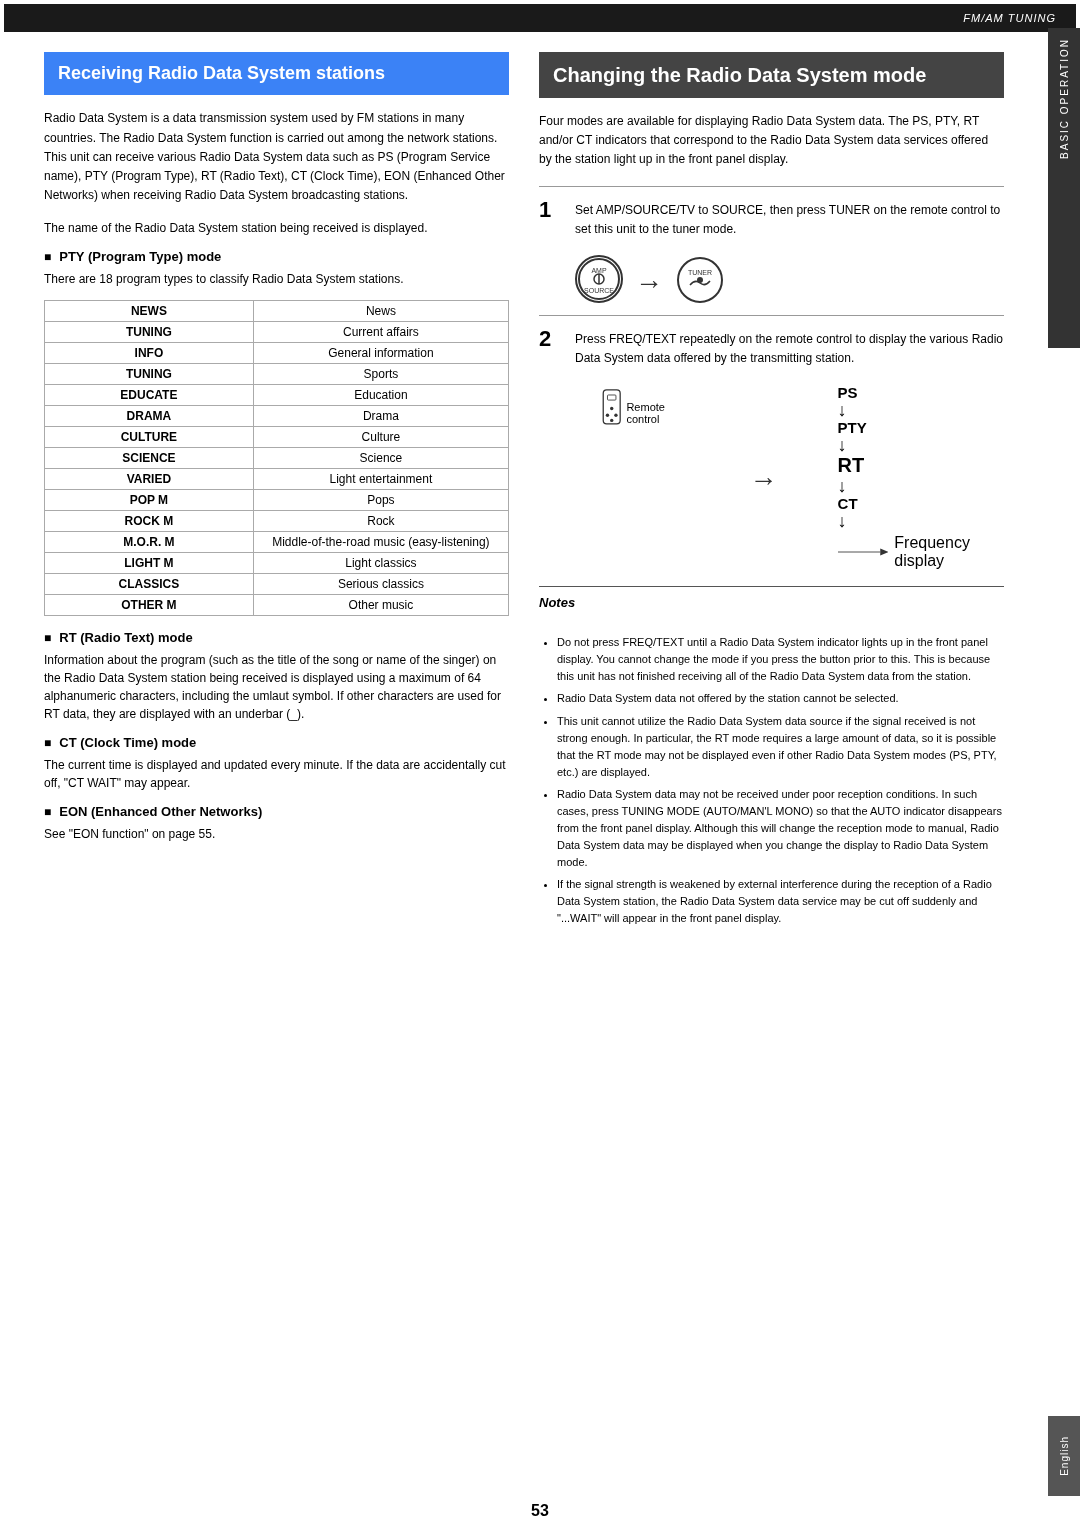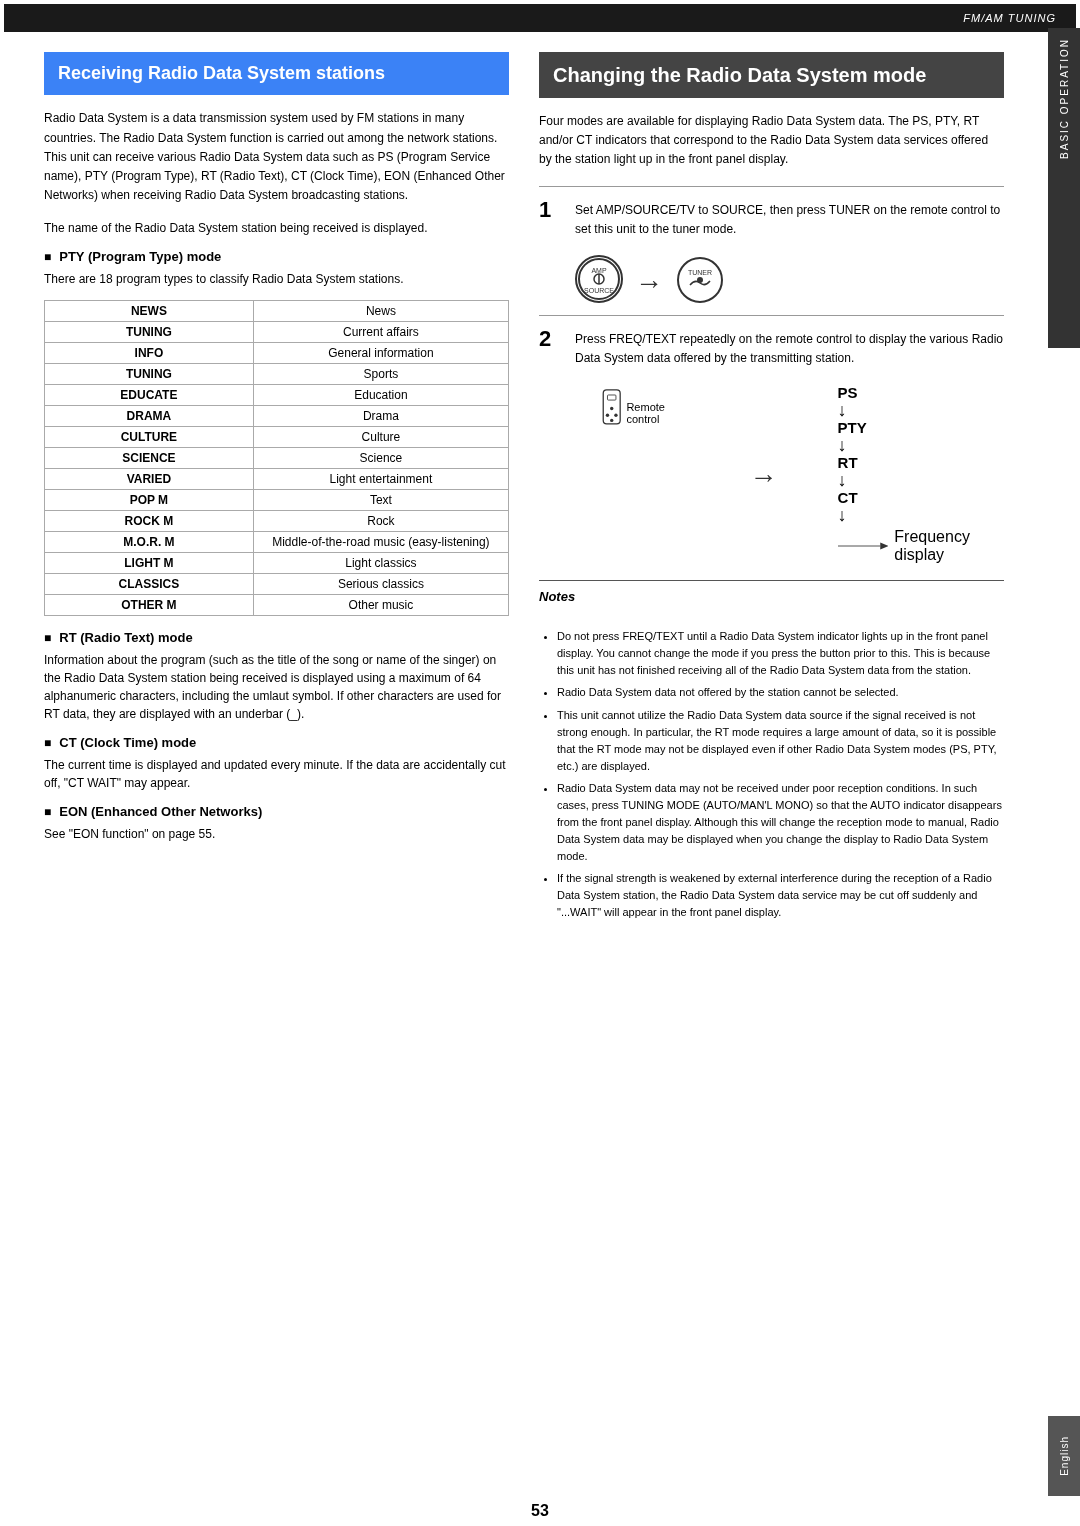--- a/index.html
+++ b/index.html
@@ -312,21 +312,21 @@
             <tr>
               <td>SCIENCE</td>
               <td>Science</td>
             </tr>
             <tr>
               <td>VARIED</td>
               <td>Light entertainment</td>
             </tr>
             <tr>
               <td>POP M</td>
-              <td>Text</td>
+              <td>Pops</td>
             </tr>
             <tr>
               <td>ROCK M</td>
               <td>Rock</td>
             </tr>
             <tr>
               <td>M.O.R. M</td>
               <td>Middle-of-the-road music (easy-listening)</td>
             </tr>
             <tr>
@@ -409,21 +409,21 @@
             <circle cx="15" cy="38" r="2" fill="#333"></circle>
           </svg>
           <div style="font-size:11px;margin-top:2px;">Remote control</div>
         </div>
         <div style="font-size:28px;color:#333;align-self:center;">→</div>
         <div style="display:flex;flex-direction:column;align-items:flex-start;">
           <div style="font-size:15px;font-weight:bold;">PS</div>
           <div style="font-size:18px;line-height:1;">↓</div>
           <div style="font-size:15px;font-weight:bold;">PTY</div>
           <div style="font-size:18px;line-height:1;">↓</div>
-          <div style="font-size:15px;font-weight:bold;">RT</div>
+          <div style="font-size:20px;font-weight:bold;">RT</div>
           <div style="font-size:18px;line-height:1;">↓</div>
           <div style="font-size:15px;font-weight:bold;">CT</div>
           <div style="font-size:18px;line-height:1;">↓</div>
           <div style="display:flex;align-items:center;gap:6px;margin-top:4px;">
             <svg width="60" height="12" viewBox="0 0 60 12">
               <line x1="0" y1="6" x2="50" y2="6" stroke="#333" stroke-width="1"></line>
               <polygon points="50,2 60,6 50,10" fill="#333"></polygon>
             </svg>
             <span style="font-size:16px;">Frequency display</span>
           </div>

